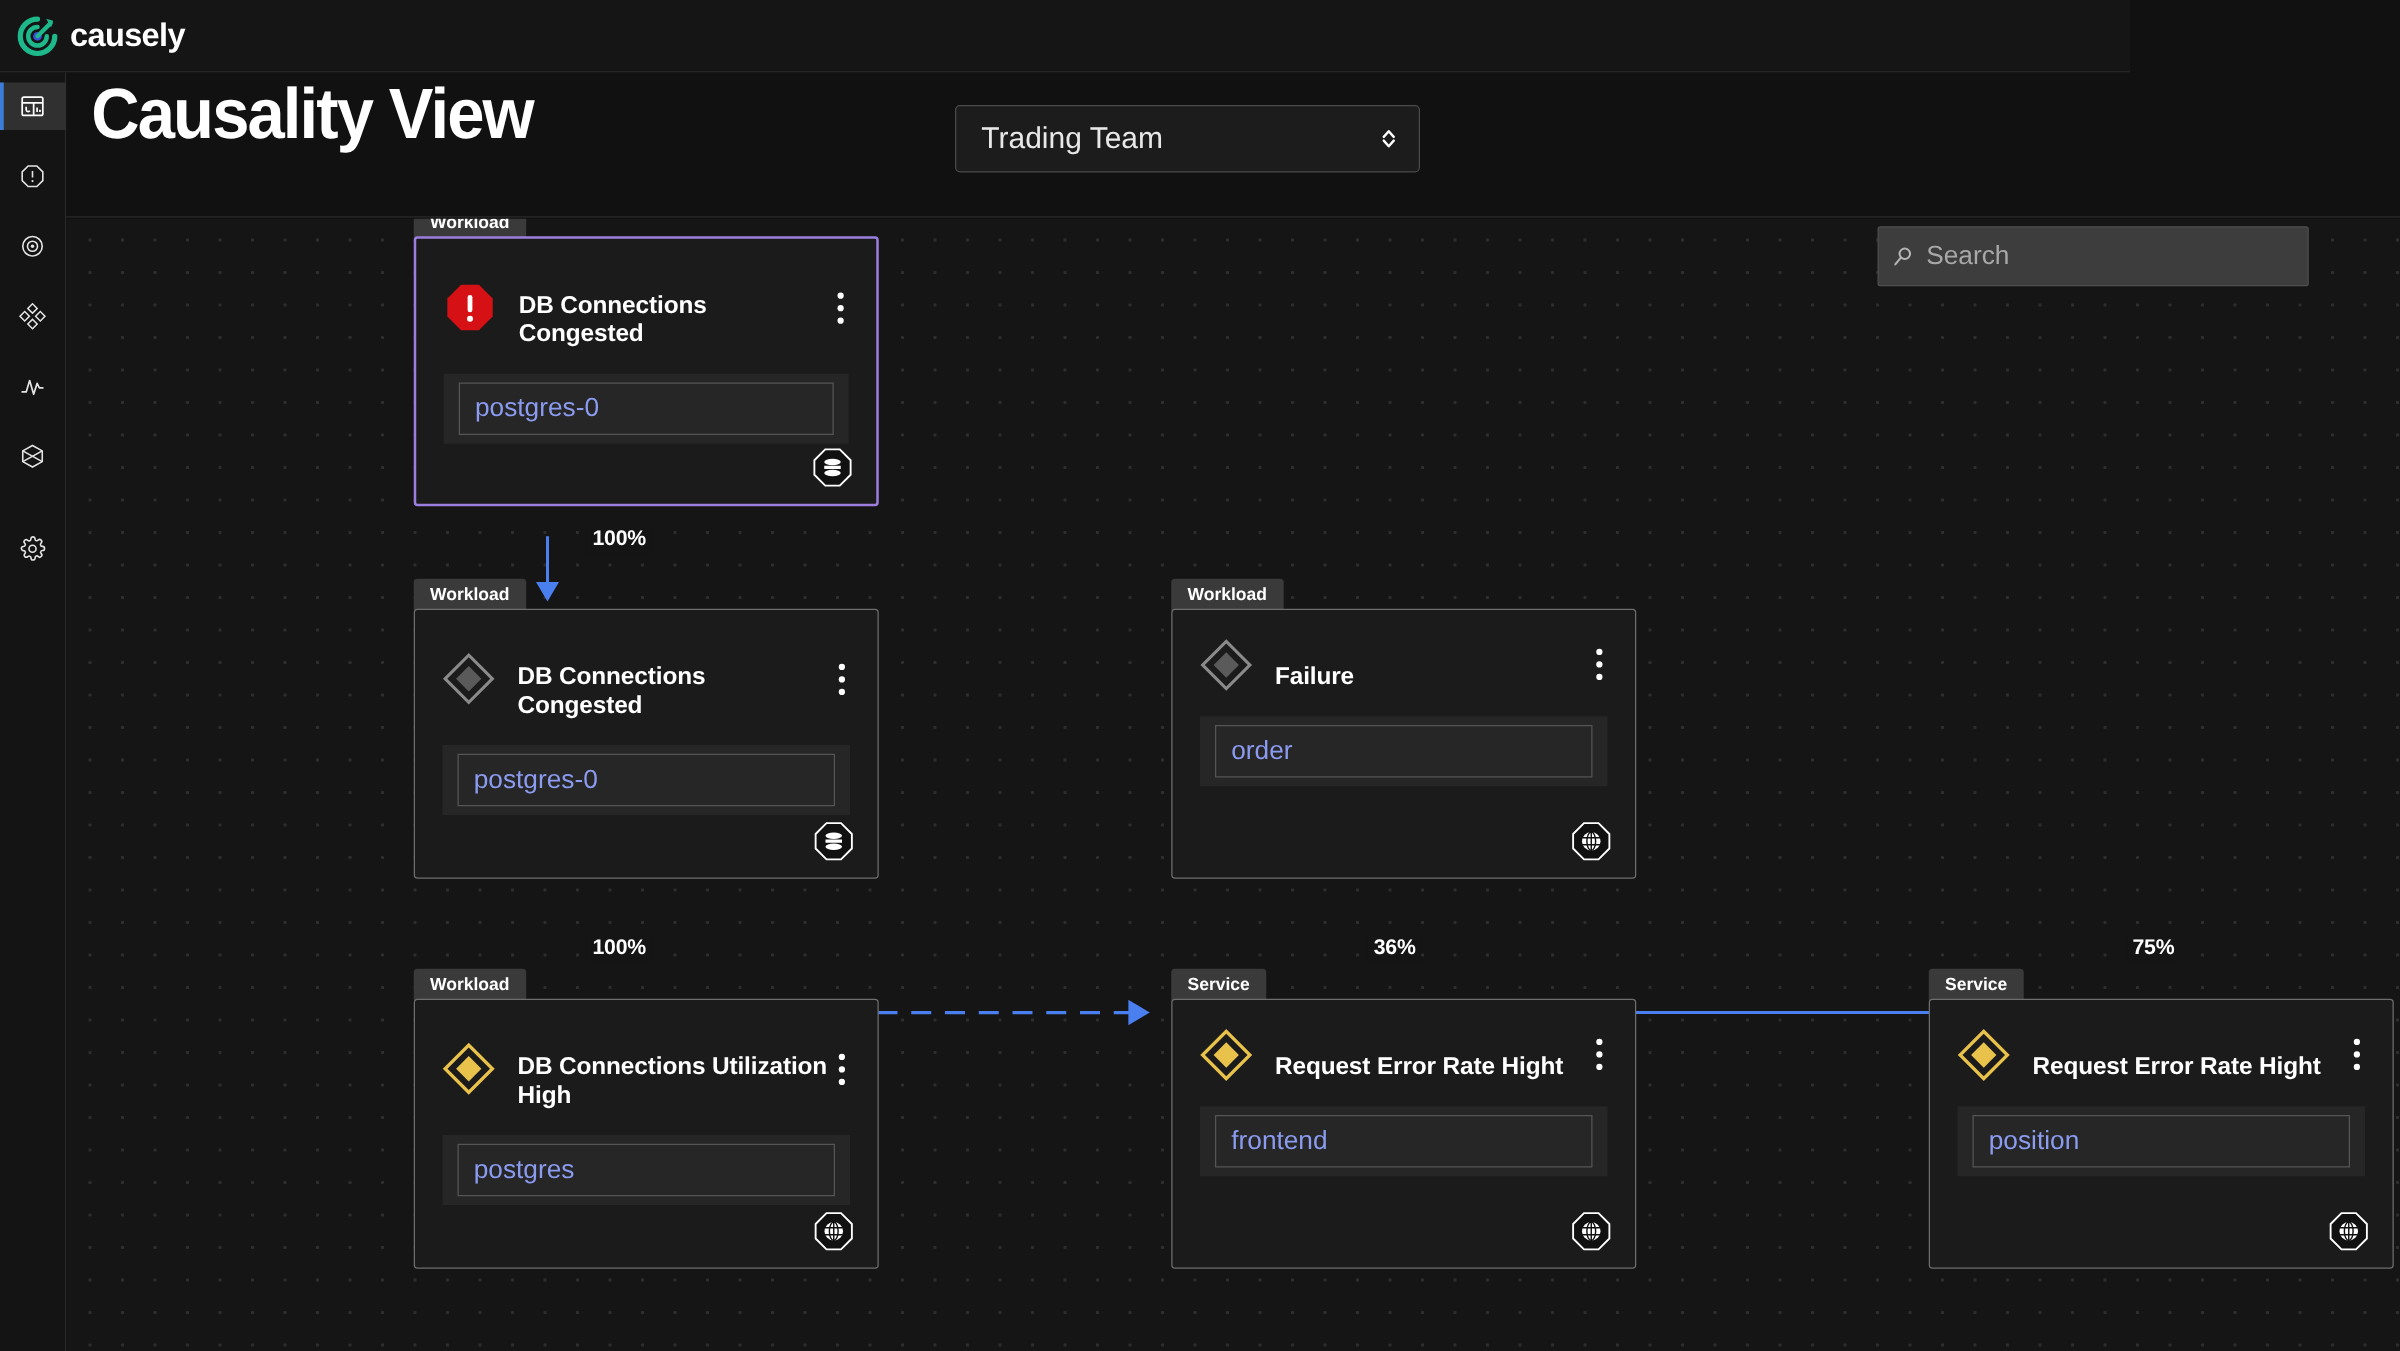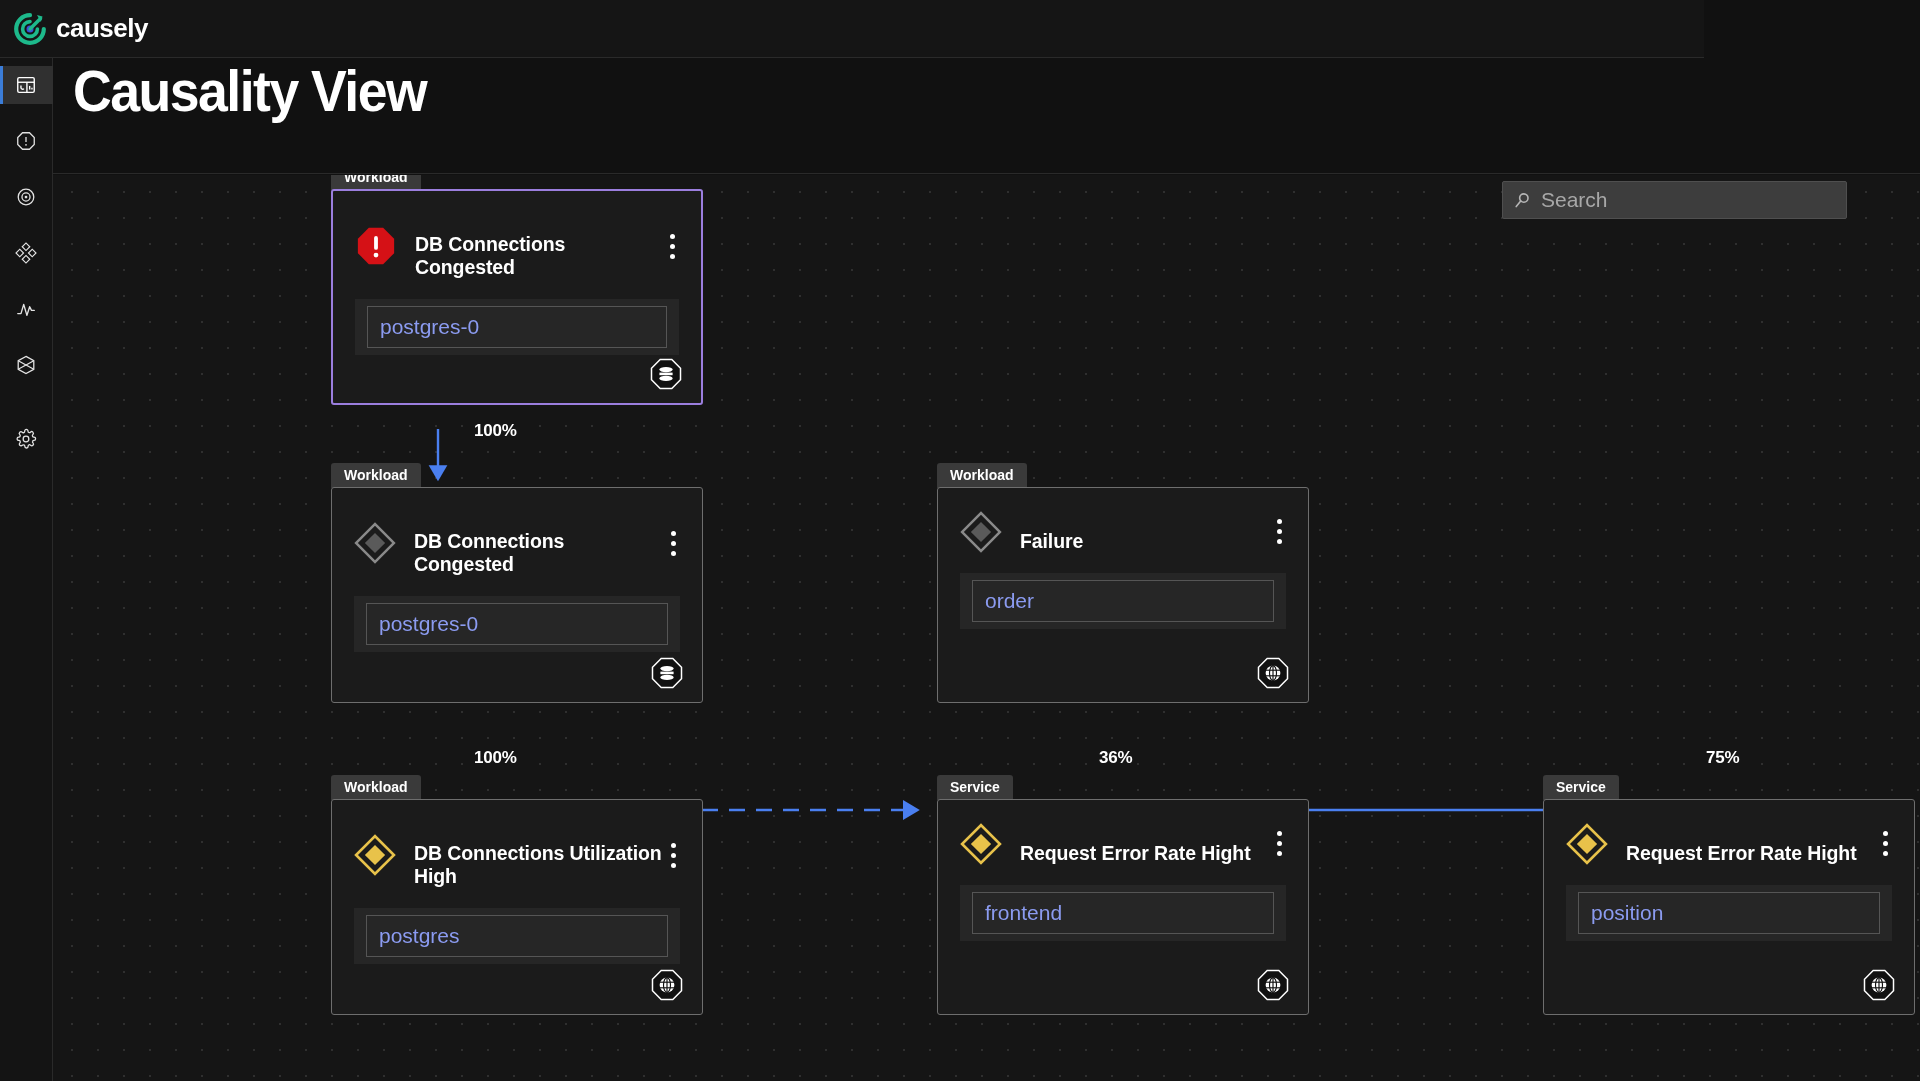--- a/index.html
+++ b/index.html
@@ -125,21 +125,21 @@
     color: #8b9bf0; font-size: 21px;
   }
   .node-foot {
     position: absolute; right: 18px; bottom: 12px;
   }
   .node-foot svg { width: 34px; height: 34px; display: block; }
 
   
   .search-box {
     position: absolute; left: 1449px; top: 6px;
-    width: 345px; height: 38px;
+    width: 345px; height: 48px;
     background: #3d3d3d; border: 1px solid #4f4f4f; border-radius: 2px;
     display: flex; align-items: center; padding: 0 10px;
   }
   .search-box svg { width: 19px; height: 19px; flex: 0 0 19px; }
   .search-input {
     flex: 1; background: transparent; border: none; outline: none;
     color: #e6e6e6; font-size: 21px; margin-left: 9px;
     font-family: "Liberation Sans", sans-serif;
   }
   .search-input::placeholder { color: #a8a8a8; }
@@ -222,20 +222,27 @@
     <svg viewBox="0 0 24 24" fill="none" stroke="#e3e3e3" stroke-width="1.4">
       <circle cx="12" cy="12" r="3.1"></circle>
       <path d="M19.2 14.4a1.5 1.5 0 0 0 .3 1.7l.1.1a1.8 1.8 0 1 1-2.6 2.6l-.1-.1a1.5 1.5 0 0 0-1.7-.3 1.5 1.5 0 0 0-.9 1.4v.2a1.8 1.8 0 1 1-3.6 0v-.1a1.5 1.5 0 0 0-1-1.4 1.5 1.5 0 0 0-1.7.3l-.1.1a1.8 1.8 0 1 1-2.6-2.6l.1-.1a1.5 1.5 0 0 0 .3-1.7 1.5 1.5 0 0 0-1.4-.9h-.2a1.8 1.8 0 1 1 0-3.6h.1a1.5 1.5 0 0 0 1.4-1 1.5 1.5 0 0 0-.3-1.7l-.1-.1a1.8 1.8 0 1 1 2.6-2.6l.1.1a1.5 1.5 0 0 0 1.7.3h.1a1.5 1.5 0 0 0 .9-1.4v-.2a1.8 1.8 0 1 1 3.6 0v.1a1.5 1.5 0 0 0 .9 1.4 1.5 1.5 0 0 0 1.7-.3l.1-.1a1.8 1.8 0 1 1 2.6 2.6l-.1.1a1.5 1.5 0 0 0-.3 1.7v.1a1.5 1.5 0 0 0 1.4.9h.2a1.8 1.8 0 1 1 0 3.6h-.1a1.5 1.5 0 0 0-1.4.9z"></path>
     </svg>
   </div>
 </div>
 
 <div class="page-header">
   <div class="page-title">Causality View</div>
 
+  <div class="team-select">
+    <span class="team-select-label">Trading Team</span>
+    <svg viewBox="0 0 20 24" fill="none" stroke="#ffffff" stroke-width="1.9" stroke-linecap="round" stroke-linejoin="round">
+      <polyline points="6,10.5 10,6 14,10.5"></polyline>
+      <polyline points="6,13.5 10,18 14,13.5"></polyline>
+    </svg>
+  </div>
 </div>
 
 <div class="canvas">
 
   <div class="search-box">
     <svg viewBox="0 0 20 20" fill="none" stroke="#b5b5b5" stroke-width="1.7" stroke-linecap="round">
       <circle cx="11.4" cy="7.4" r="4.4"></circle>
       <line x1="8.1" y1="10.6" x2="3.4" y2="16.4"></line>
     </svg>
     <input class="search-input" type="text" placeholder="Search" style="">

